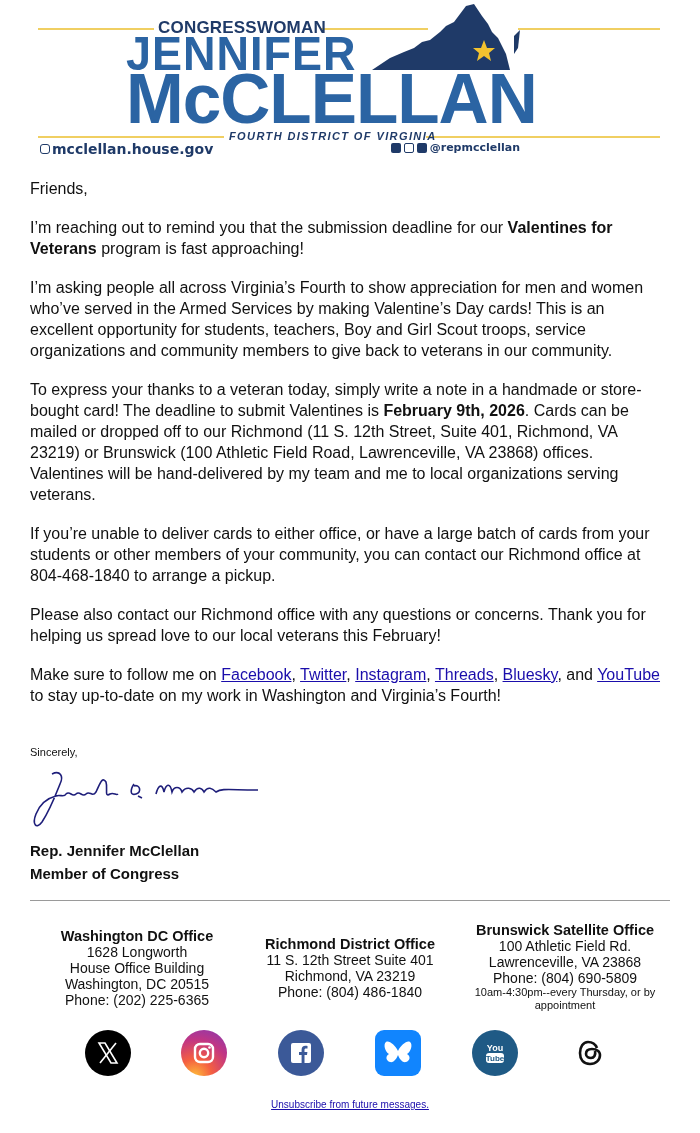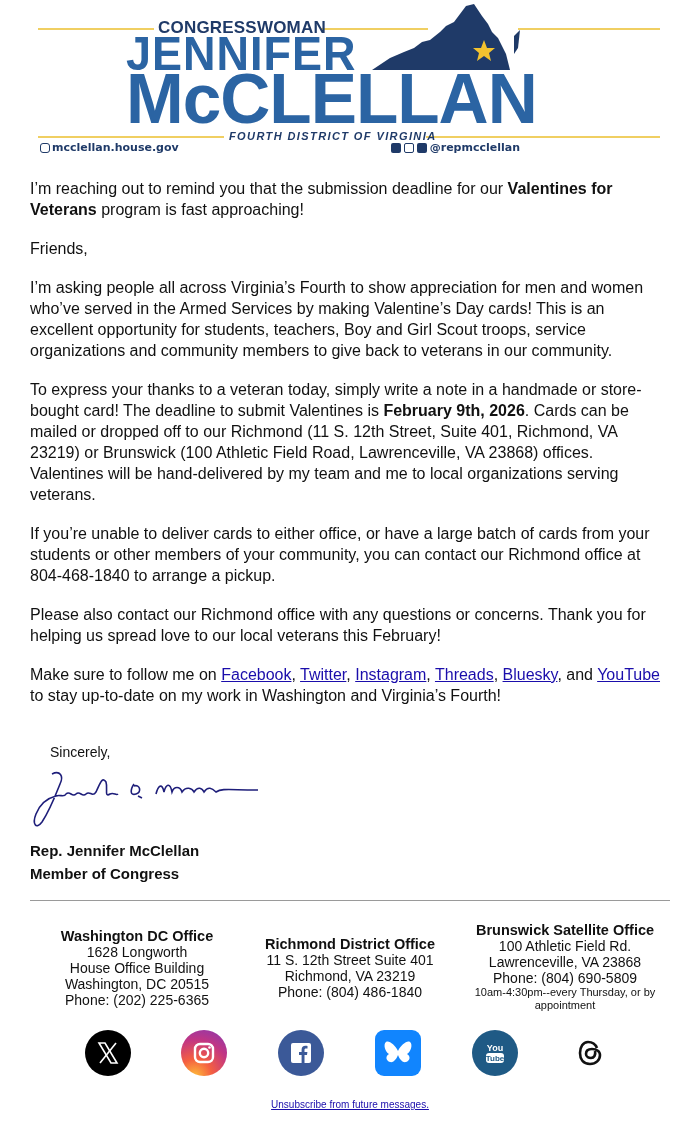--- a/index.html
+++ b/index.html
@@ -4,33 +4,33 @@
 <style>
   html, body { margin: 0; padding: 0; background: #ffffff; }
   body { width: 700px; height: 1133px; overflow: hidden; font-family: "Liberation Sans", sans-serif; color: #111; }
   .banner { position: relative; width: 568px; height: 160px; }
   .gold-line { position: absolute; height: 2px; background: #f0cf62; }
   .logo-congress { position: absolute; left: 158px; top: 18px; font-family: "Liberation Sans", sans-serif; font-weight: bold; font-size: 17px; color: #1f3a68; letter-spacing: 0.2px; }
   .logo-jennifer { position: absolute; left: 126px; top: 30px; font-family: "Liberation Sans", sans-serif; font-weight: bold; font-size: 45px; color: #2b64a3; letter-spacing: 1px; transform: scaleY(1.05); transform-origin: top left; line-height: 45px; }
   .logo-mcclellan { position: absolute; left: 126px; top: 66px; font-family: "Liberation Sans", sans-serif; font-weight: bold; font-size: 70px; color: #2b64a3; line-height: 66px; letter-spacing: -1px; transform: scaleX(0.99); transform-origin: left top; }
   .logo-district { position: absolute; left: 229px; top: 130px; font-family: "Liberation Sans", sans-serif; font-weight: bold; font-style: italic; font-size: 11px; color: #1f3a68; letter-spacing: 1.4px; }
   .va-map { position: absolute; left: 370px; top: 2px; width: 156px; height: 70px; }
-  .web-link { position: absolute; left: 40px; top: 141px; font-family: "DejaVu Sans", sans-serif; font-size: 11px; font-weight: bold; color: #1f3a68; display: flex; align-items: center; gap: 2px; }
+  .web-link { position: absolute; left: 40px; top: 141px; font-family: "DejaVu Sans", sans-serif; font-size: 14px; font-weight: bold; color: #1f3a68; display: flex; align-items: center; gap: 2px; }
   .web-icon { width: 10px; height: 10px; border: 1.4px solid #1f3a68; border-radius: 3px; display:inline-block; box-sizing: border-box; position: relative; }
   .social-handle { position: absolute; right: 48px; top: 141px; font-family: "DejaVu Sans", sans-serif; font-size: 11px; font-weight: bold; color: #1f3a68; display: flex; align-items: center; gap: 3px; }
   .mini-icon { width: 10px; height: 10px; background: #1f3a68; border-radius: 2px; display:inline-block; }
   .mini-icon.outline { background: transparent; border: 1.4px solid #1f3a68; box-sizing: border-box; }
 
   .content { position: absolute; left: 30px; top: 178px; width: 640px; font-size: 16px; line-height: 21px; color: #111; }
   .content p { margin: 0 0 18px 0; }
   .content a { color: #1a0dab; text-decoration: underline; }
   .content b { font-weight: bold; }
 
   .sig-wrap { position: absolute; left: 30px; top: 742px; width: 400px; }
-  .sig-label { font-size: 14px; line-height: 20px; margin-left: 20px; }
+  .sig-label { font-size: 11px; line-height: 20px; }
   .signature { width: 240px; height: 70px; margin-top: 2px; }
   .sig-name { font-size: 15px; font-weight: bold; line-height: 21px; margin-top: 2px; }
 
   .divider { position: absolute; left: 30px; top: 900px; width: 640px; height: 1px; background: #9a9a9a; }
 
   .office { position: absolute; text-align: center; font-size: 14px; line-height: 16px; color: #111; }
   .office .title { font-weight: bold; font-size: 14.5px; }
   .office .small { font-size: 11px; line-height: 13px; }
 
   .socials { position: absolute; top: 1030px; left: 0; width: 669px; height: 48px; }
@@ -65,22 +65,22 @@
   </div>
   <div class="social-handle">
     <span class="mini-icon"></span>
     <span class="mini-icon outline"></span>
     <span class="mini-icon"></span>
     <span>@repmcclellan</span>
   </div>
 </div>
 
 <div class="content">
+  <p>Friends,</p>
   <p><span>I’m reaching out to remind you that the submission deadline for our </span><b>Valentines for Veterans</b><span> program is fast approaching!</span></p>
-  <p>Friends,</p>
   <p>I’m asking people all across Virginia’s Fourth to show appreciation for men and women who’ve served in the Armed Services by making Valentine’s Day cards! This is an excellent opportunity for students, teachers, Boy and Girl Scout troops, service organizations and community members to give back to veterans in our community.</p>
   <p><span>To express your thanks to a veteran today, simply write a note in a handmade or store-bought card! The deadline to submit Valentines is </span><b>February 9th, 2026</b><span>. Cards can be mailed or dropped off to our Richmond (11 S. 12th Street, Suite 401, Richmond, VA 23219) or Brunswick (100 Athletic Field Road, Lawrenceville, VA 23868) offices. Valentines will be hand-delivered by my team and me to local organizations serving veterans.</span></p>
   <p>If you’re unable to deliver cards to either office, or have a large batch of cards from your students or other members of your community, you can contact our Richmond office at 804-468-1840 to arrange a pickup.</p>
   <p>Please also contact our Richmond office with any questions or concerns. Thank you for helping us spread love to our local veterans this February!</p>
   <p><span>Make sure to follow me on </span><a href="#">Facebook</a><span>, </span><a href="#">Twitter</a><span>, </span><a href="#">Instagram</a><span>, </span><a href="#">Threads</a><span>, </span><a href="#">Bluesky</a><span>, and </span><a href="#">YouTube</a><span> to stay up-to-date on my work in Washington and Virginia’s Fourth!</span></p>
 </div>
 
 <div class="sig-wrap">
   <div class="sig-label">Sincerely,</div>
   <svg class="signature" viewBox="0 0 240 70">

